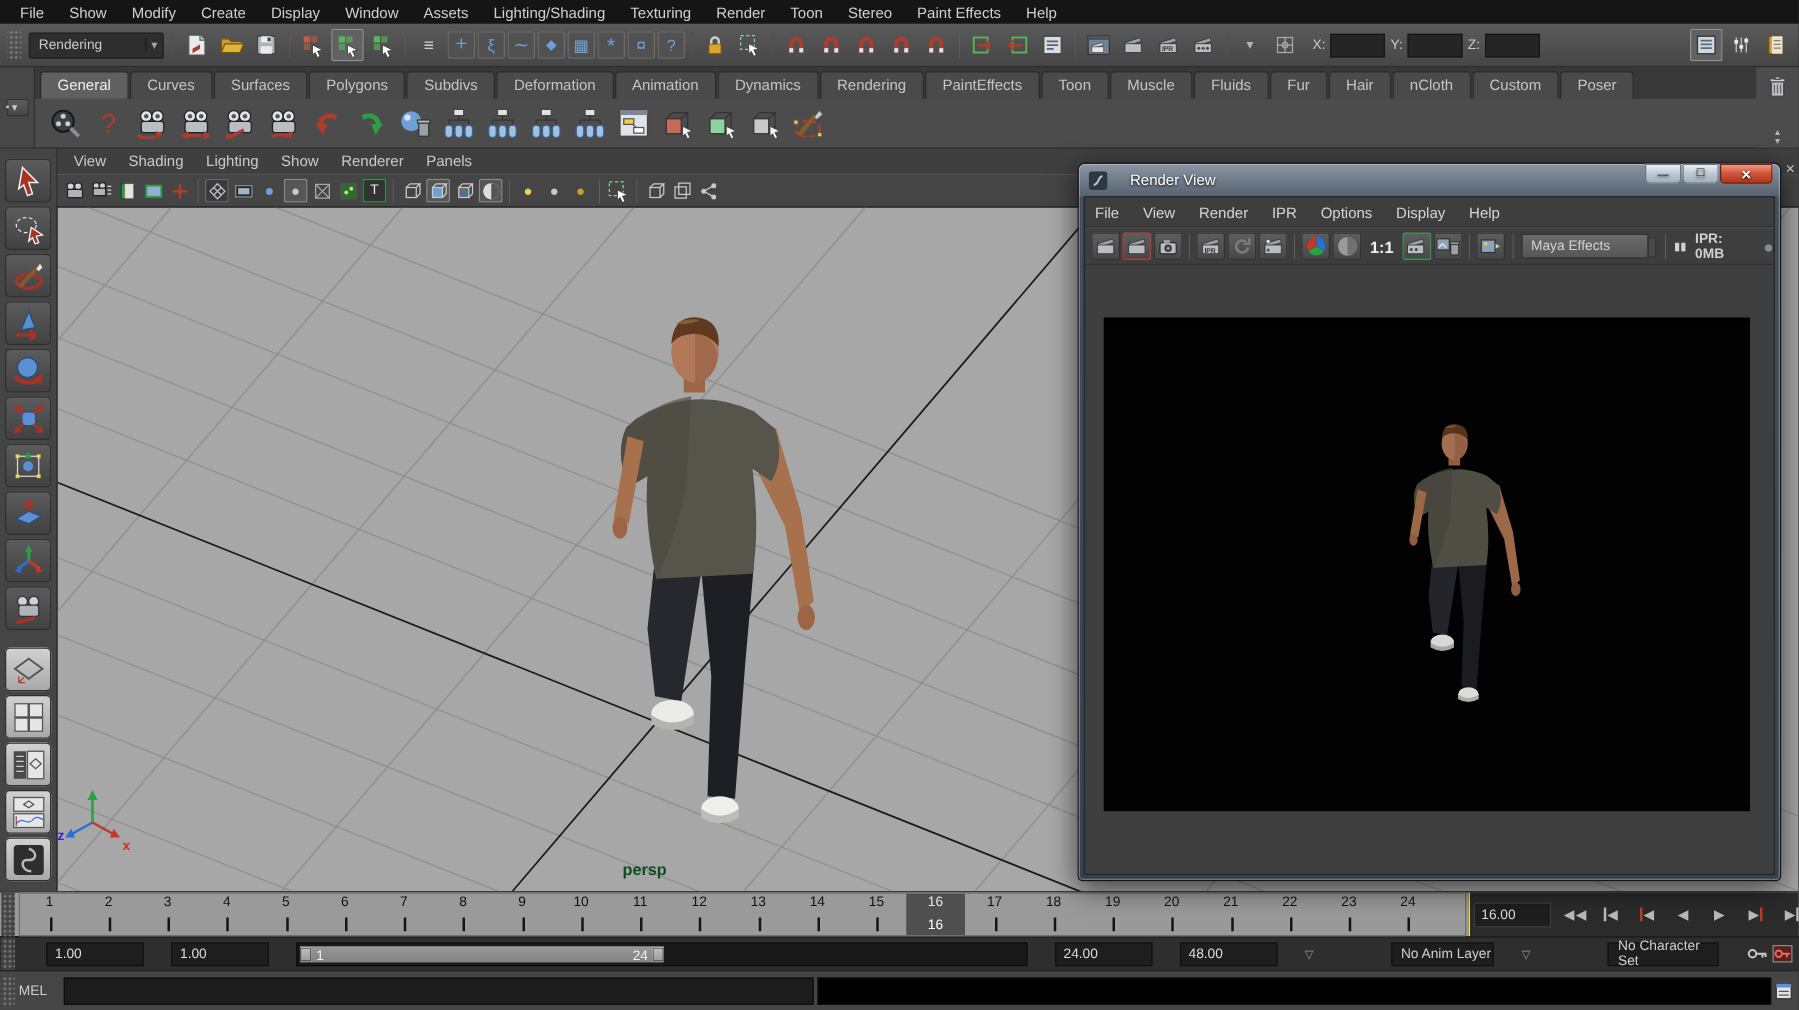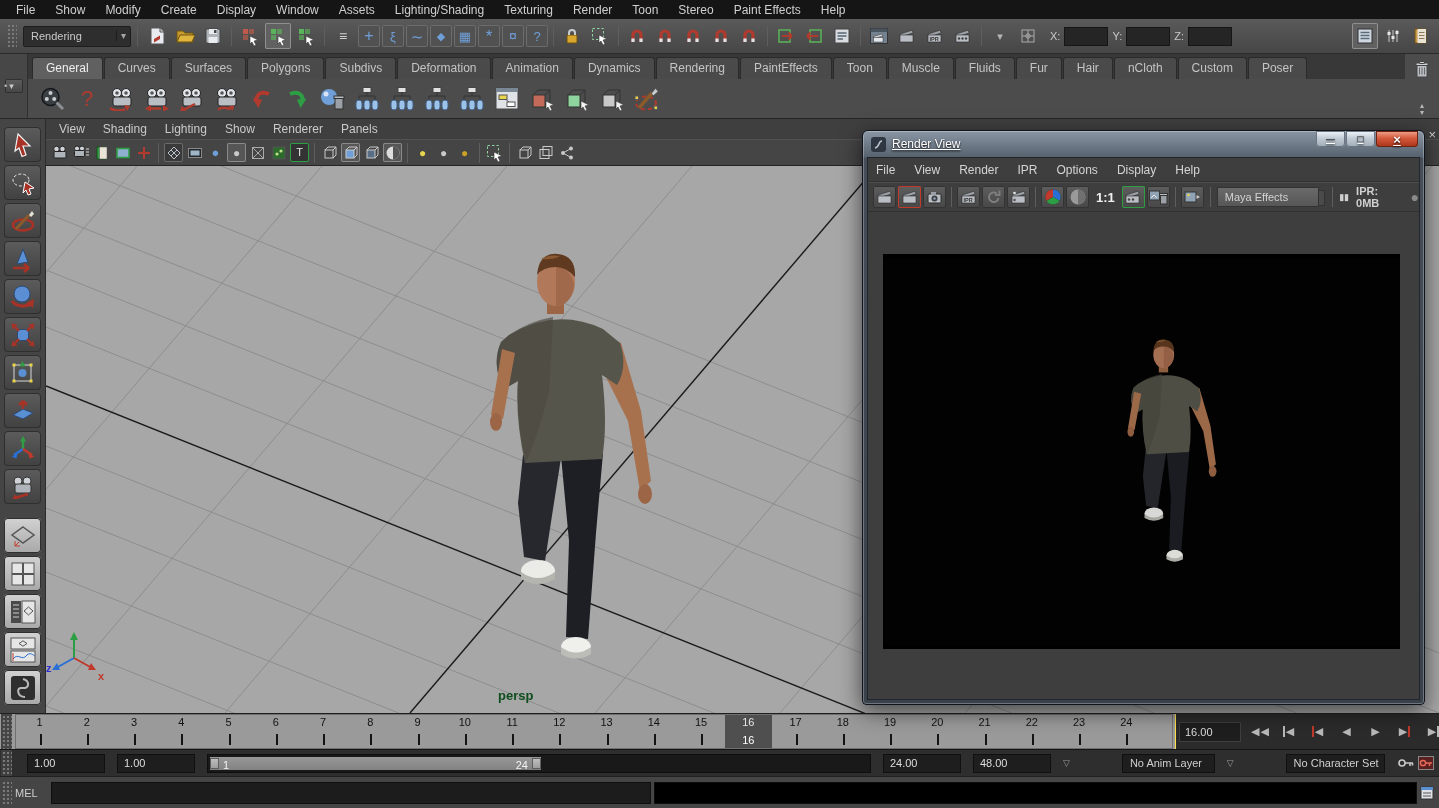--- a/index.html
+++ b/index.html
@@ -49,21 +49,21 @@
   .vp-menus .mi{color:#c9c9c9;font-size:12px;padding:0 9px;}
   .vp-toolbar{height:27px;background:#454545;border-top:1px solid #525252;border-bottom:1px solid #242424;padding-left:4px;gap:2px;}
   .vpi{width:19px;height:19px;border-radius:2px;font-size:11px;}
   .vp-canvas{flex:1;position:relative;overflow:hidden;}
   .vp-canvas svg{position:absolute;inset:0;}
   .persp{position:absolute;left:452px;bottom:10px;color:#0e4e1e;font-weight:bold;font-size:13px;}
   .pane-x{position:absolute;right:3px;top:8px;color:#d0d0d0;font-size:13px;}
 
   
   .rv{position:absolute;left:862px;top:11px;width:563px;height:575px;border:1px solid #10151c;border-radius:6px 6px 4px 4px;background:linear-gradient(180deg,#8a96a4,#57626f 26px,#454e59 27px,#39414b);box-shadow:0 6px 22px rgba(0,0,0,.6),inset 0 0 0 1px rgba(255,255,255,.28);padding:0 4px 4px;}
-  .rv-title{height:26px;display:flex;align-items:center;gap:6px;padding-left:4px;color:#fff;font-size:12px;text-shadow:0 1px 2px #000;text-decoration:underline;}
+  .rv-title{height:26px;display:flex;align-items:center;gap:18px;padding-left:4px;color:#fff;font-size:12px;text-shadow:0 1px 2px #000;}
   .rv-title .ttl{flex:0 0 auto;}
   .winbtns{margin-left:auto;display:flex;gap:1px;align-self:flex-start;margin-right:2px;}
   .wb{width:29px;height:16px;border-radius:0 0 4px 4px;background:linear-gradient(#f2f6fa,#c2ccd6 45%,#9fabb7);box-shadow:inset 0 0 0 1px #6b7682;font-size:10px;}
   .wb.close{width:42px;background:linear-gradient(#f0a790,#d4593c 45%,#a83318);box-shadow:inset 0 0 0 1px #6e2412;font-weight:bold;}
   .rv-body{height:calc(100% - 26px);background:#3e3e3e;border:1px solid #22262c;display:flex;flex-direction:column;}
   .rv-menus{height:24px;display:flex;align-items:center;padding-left:8px;border-bottom:1px solid #333;}
   .rv-menus .mi{color:#d4d4d4;font-size:12px;margin-right:19px;}
   .rv-toolbar{height:30px;display:flex;align-items:center;padding-left:5px;gap:3px;border-top:1px solid #4c4c4c;border-bottom:1px solid #313131;}
   .rvi{width:23px;height:22px;border-radius:2px;background:linear-gradient(#5e5e5e,#474747);box-shadow:inset 0 0 0 1px #333;}
   .oneone{color:#f0f0f0;font-size:13px;font-weight:bold;margin:0 4px;}
@@ -85,21 +85,21 @@
   .fcell.current{background:#4f4f4f;color:#e6e6e6;}
   .fcell .cur{position:absolute;left:0;right:0;bottom:2px;color:#fff;font-size:11px;}
   .tail{width:22px;}
   .playback{width:264px;background:#2b2b2b;display:flex;align-items:center;padding:0 3px;gap:1px;border-left:1px solid #fde047;}
   .time-field{width:62px;height:20px;background:#1e1e1e;border:1px solid #3e3e3e;color:#ddd;font-size:11px;padding:0 5px;margin-right:4px;}
   .pb{width:27px;height:24px;display:flex;align-items:center;justify-content:center;gap:1px;color:#b9b9b9;font-size:11px;background:transparent;border:none;}
   .pb i{width:2px;height:11px;background:#b9b9b9;}
   .pb i.r{background:#c0392b;}
 
   
-  .range-row{height:27px;background:#2e2e2e;display:flex;align-items:center;gap:12px;padding-right:4px;border-top:1px solid #141414;}
+  .range-row{height:27px;background:#2e2e2e;display:flex;align-items:center;gap:22px;padding-right:4px;border-top:1px solid #141414;}
   .range-row .grip{height:100%;background-color:#3f3f3f;}
   .rfield{height:19px;background:#1e1e1e;border:1px solid #101010;color:#ddd;font-size:11px;padding:0 6px;}
   .rf80{width:78px;}
   .rslider{width:800px;height:19px;background:#191919;border:1px solid #0e0e0e;position:relative;}
   .rtrack{position:absolute;left:2px;top:2px;bottom:2px;width:50%;background:linear-gradient(#989898,#828282);}
   .rhandle{position:absolute;top:1px;bottom:1px;width:9px;background:linear-gradient(#c2c2c2,#9a9a9a);box-shadow:inset 0 0 0 1px #5e5e5e;}
   .rhandle.l{left:0;}
   .rhandle.r{right:0;}
   .rlabel{position:absolute;top:2px;color:#f2f2f2;font-size:11px;}
   .rlabel.l{left:13px;}

